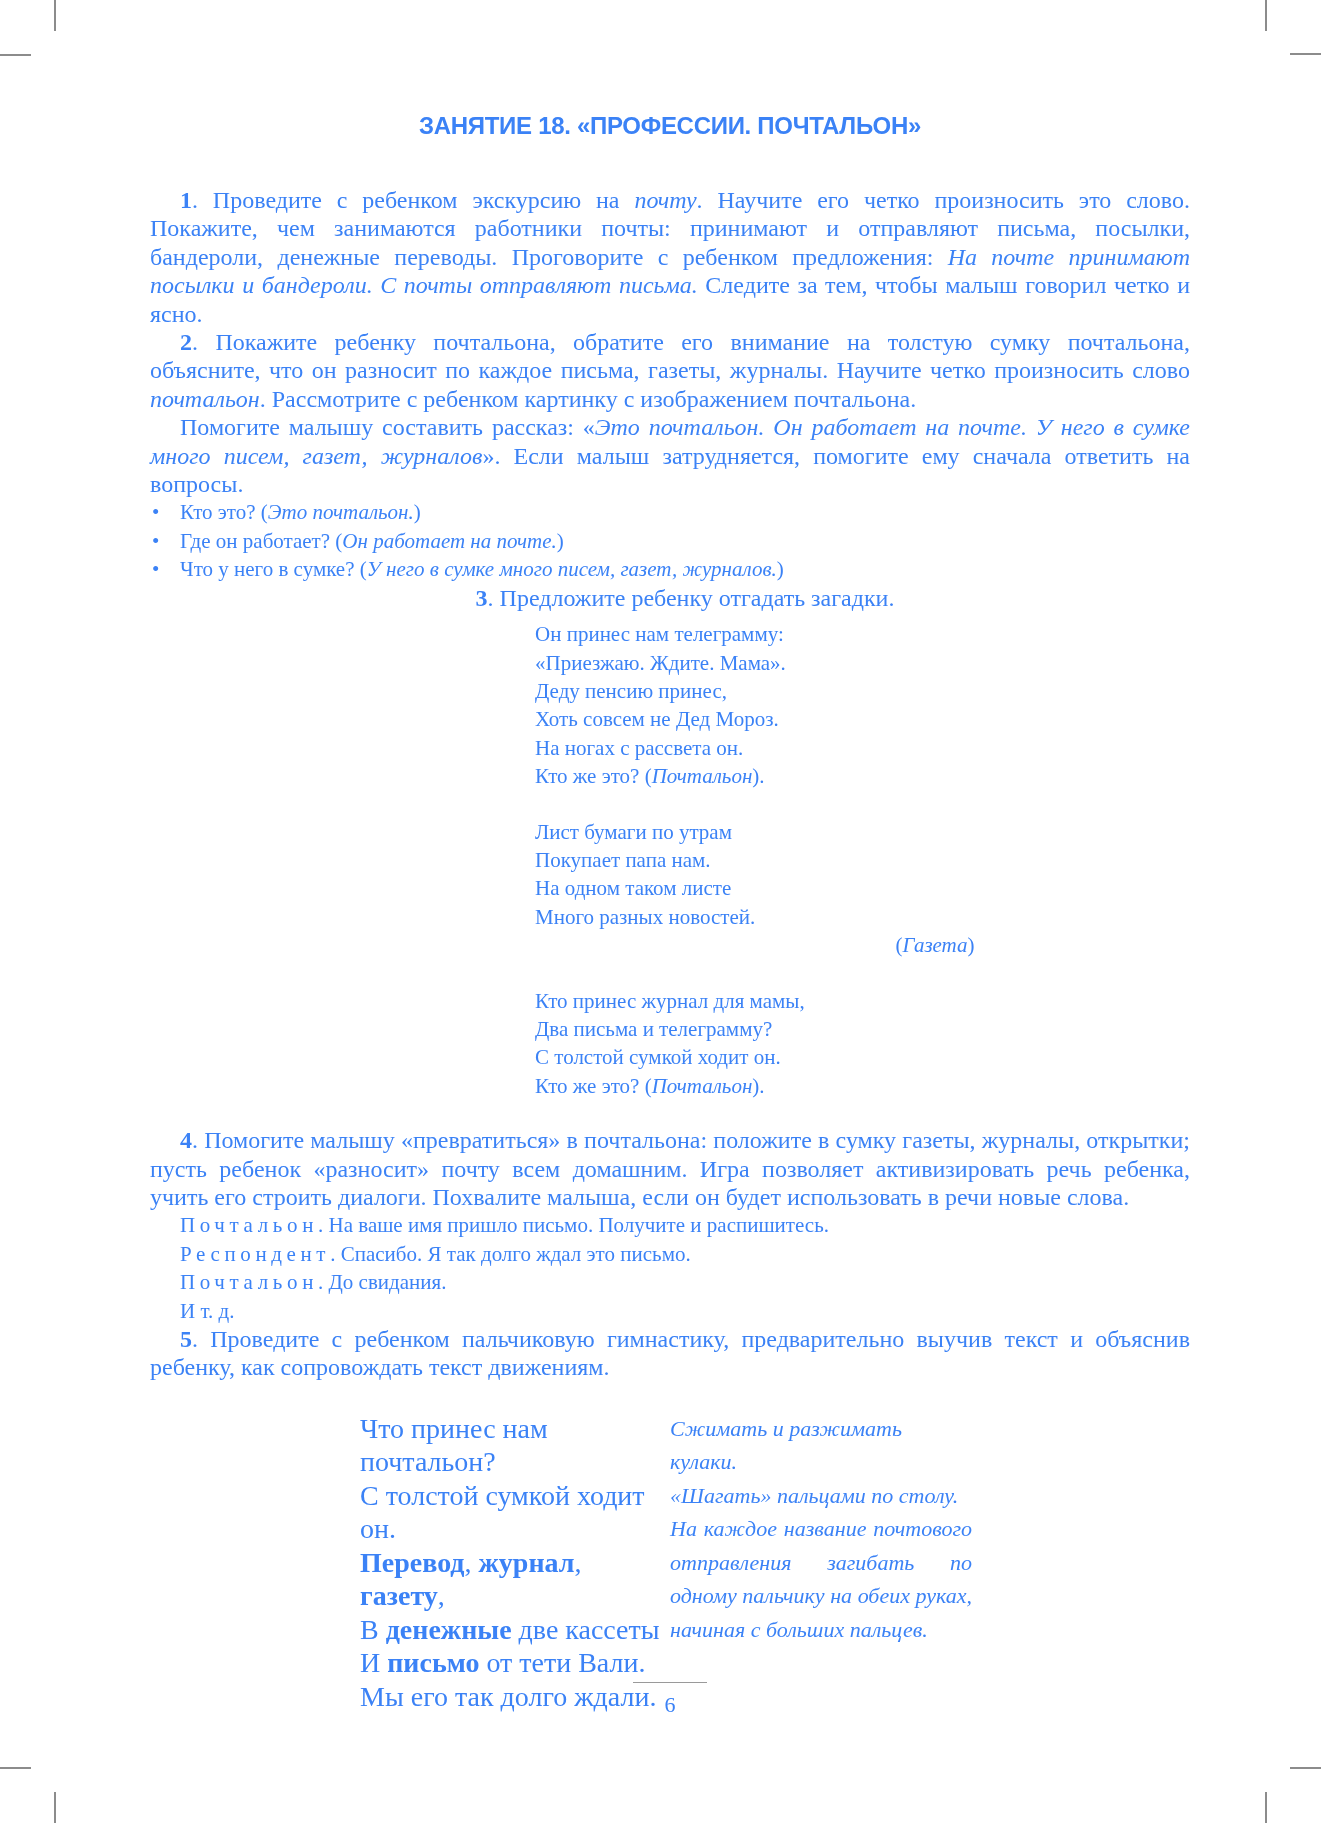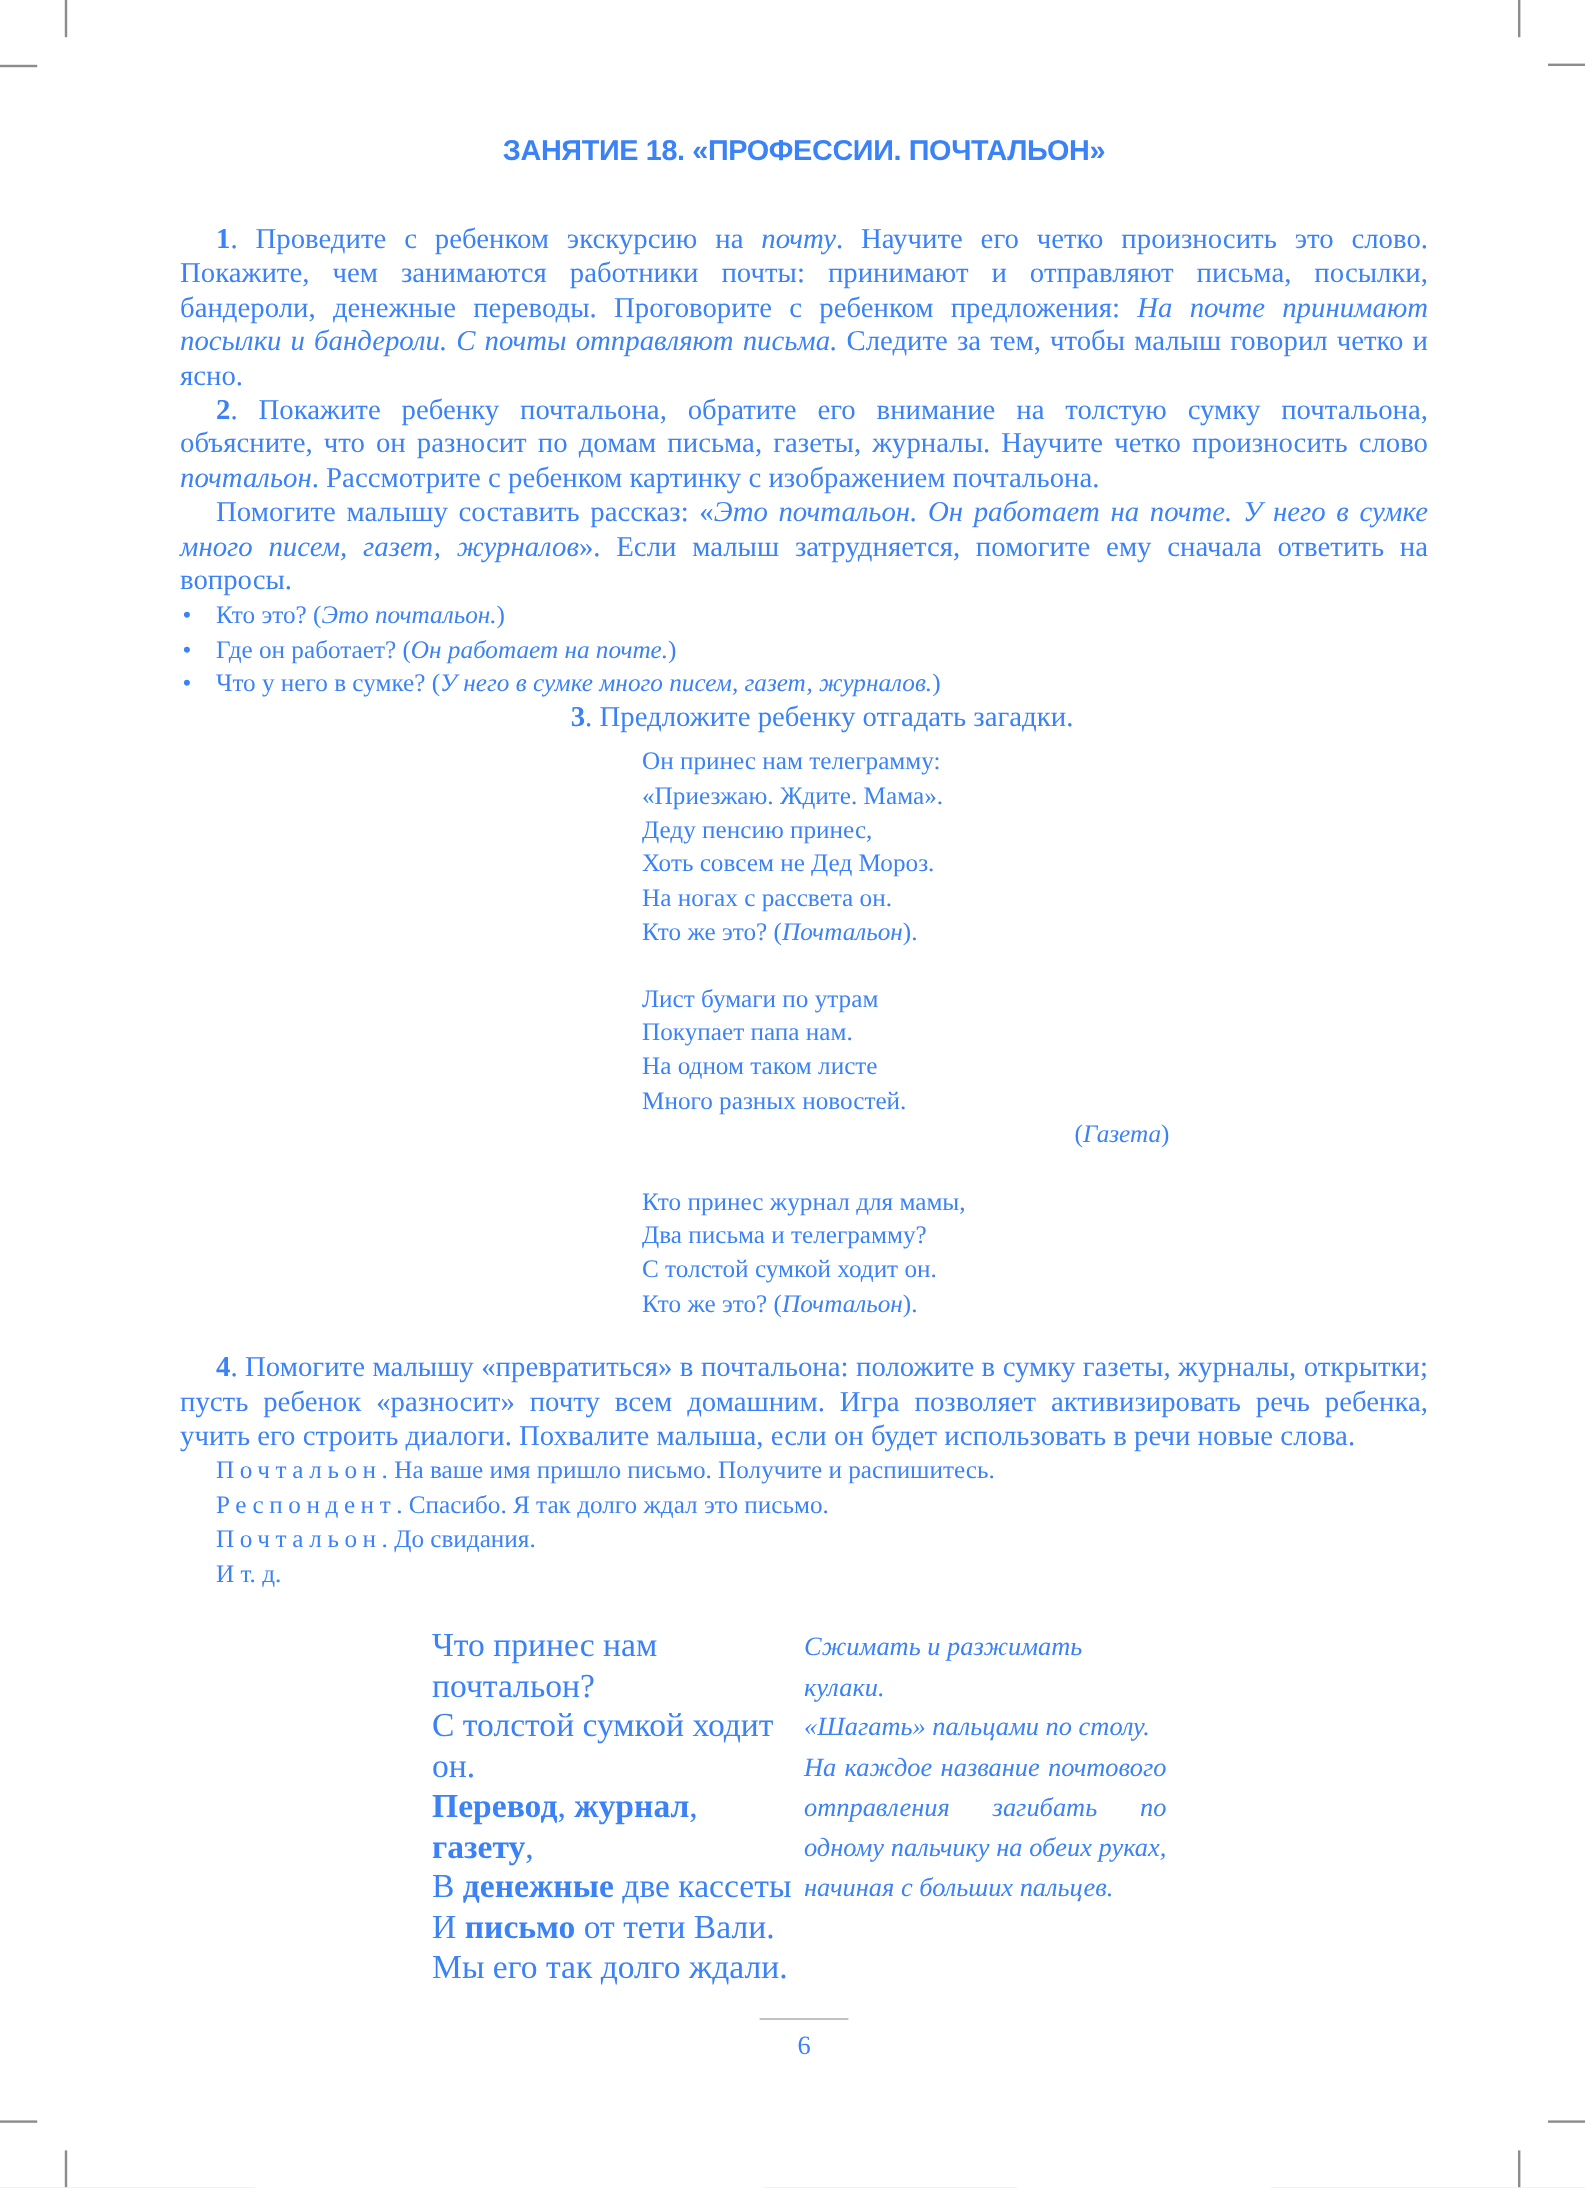--- a/index.html
+++ b/index.html
@@ -122,21 +122,21 @@
   <div class="crop h bl-h"></div>
   <div class="crop v bl-v"></div>
   <div class="crop h br-h"></div>
   <div class="crop v br-v"></div>
 
   <div class="content">
 
     <h1 class="title">ЗАНЯТИЕ 18. «ПРОФЕССИИ. ПОЧТАЛЬОН»</h1>
 
     <p class="para"><span class="run-b">1</span><span>. Проведите с ребенком экскурсию на </span><span class="run-i">почту</span><span>. Научите его четко произносить это слово. Покажите, чем занимаются работники почты: принимают и отправляют письма, посылки, бандероли, денежные переводы. Проговорите с ребенком предложения: </span><span class="run-i">На почте принимают посылки и бандероли. С почты отправляют письма.</span><span> Следите за тем, чтобы малыш говорил четко и ясно.</span></p>
-    <p class="para"><span class="run-b">2</span><span>. Покажите ребенку почтальона, обратите его внимание на толстую сумку почтальона, объясните, что он разносит по домам письма, газеты, журналы. Научите четко произносить слово </span><span class="run-i">почтальон</span><span>. Рассмотрите с ребенком картинку с изображением почтальона.</span></p>
+    <p class="para"><span class="run-b">2</span><span>. Покажите ребенку почтальона, обратите его внимание на толстую сумку почтальона, объясните, что он разносит по каждое письма, газеты, журналы. Научите четко произносить слово </span><span class="run-i">почтальон</span><span>. Рассмотрите с ребенком картинку с изображением почтальона.</span></p>
     <p class="para"><span>Помогите малышу составить рассказ: «</span><span class="run-i">Это почтальон. Он работает на почте. У него в сумке много писем, газет, журналов</span><span>». Если малыш затрудняется, помогите ему сначала ответить на вопросы.</span></p>
 
     <div class="bullet-list">
       <div class="bullet-item">
         <span class="bullet-marker">•</span>
         <span><span>Кто это? (</span><span class="run-i">Это почтальон.</span><span>)</span></span>
       </div>
       <div class="bullet-item">
         <span class="bullet-marker">•</span>
         <span><span>Где он работает? (</span><span class="run-i">Он работает на почте.</span><span>)</span></span>
@@ -181,20 +181,21 @@
 
     <p class="para"><span class="run-b">4</span><span>. Помогите малышу «превратиться» в почтальона: положите в сумку газеты, журналы, открытки; пусть ребенок «разносит» почту всем домашним. Игра позволяет активизировать речь ребенка, учить его строить диалоги. Похвалите малыша, если он будет использовать в речи новые слова.</span></p>
 
     <div class="dialogue">
       <div class="dialogue-line"><span class="run-p">Почтальон</span><span>. На ваше имя пришло письмо. Получите и распишитесь.</span></div>
       <div class="dialogue-line"><span class="run-p">Респондент</span><span>. Спасибо. Я так долго ждал это письмо.</span></div>
       <div class="dialogue-line"><span class="run-p">Почтальон</span><span>. До свидания.</span></div>
       <div class="dialogue-line"><span>И т. д.</span></div>
     </div>
 
+    <p class="para"><span class="run-b">5</span><span>. Проведите с ребенком пальчиковую гимнастику, предварительно выучив текст и объяснив ребенку, как сопровождать текст движениям.</span></p>
 
     <div class="poem-section">
       <div class="poem-left">
           <div class="poem-line"><span>Что принес нам почтальон?</span></div>
           <div class="poem-line"><span>С толстой сумкой ходит он.</span></div>
           <div class="poem-line"><span class="run-b">Перевод</span><span>, </span><span class="run-b">журнал</span><span>, </span><span class="run-b">газету</span><span>,</span></div>
           <div class="poem-line"><span>В </span><span class="run-b">денежные</span><span> две кассеты</span></div>
           <div class="poem-line"><span>И </span><span class="run-b">письмо</span><span> от тети Вали.</span></div>
           <div class="poem-line"><span>Мы его так долго ждали.</span></div>
         </div>

